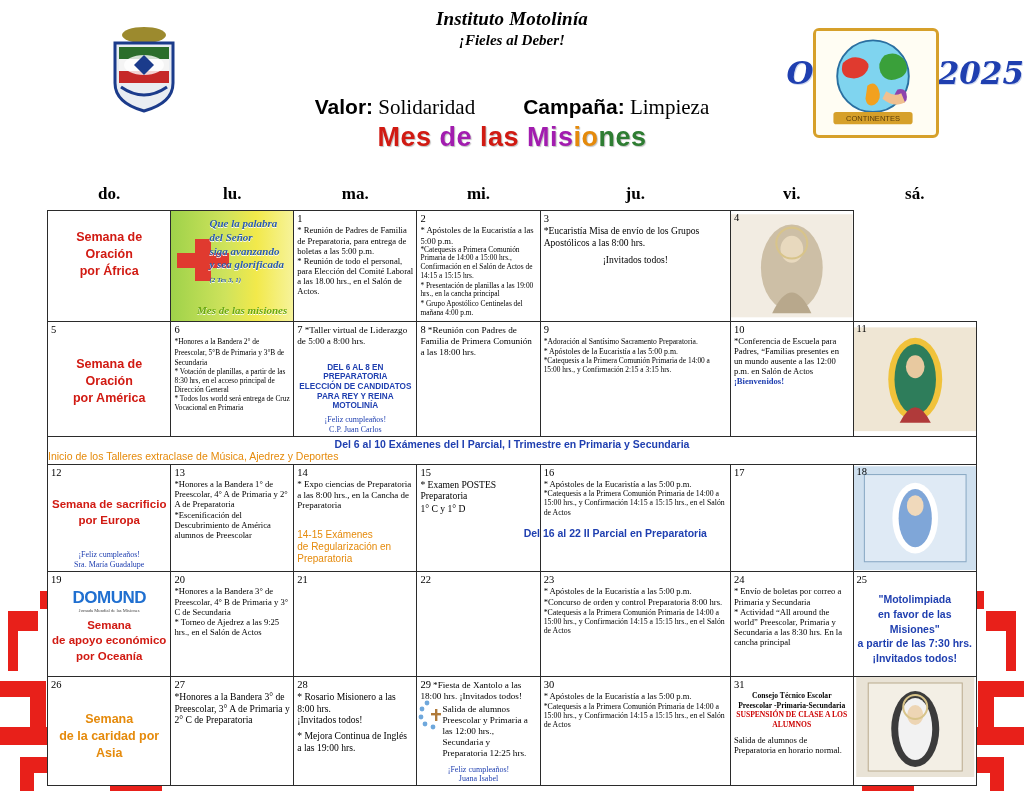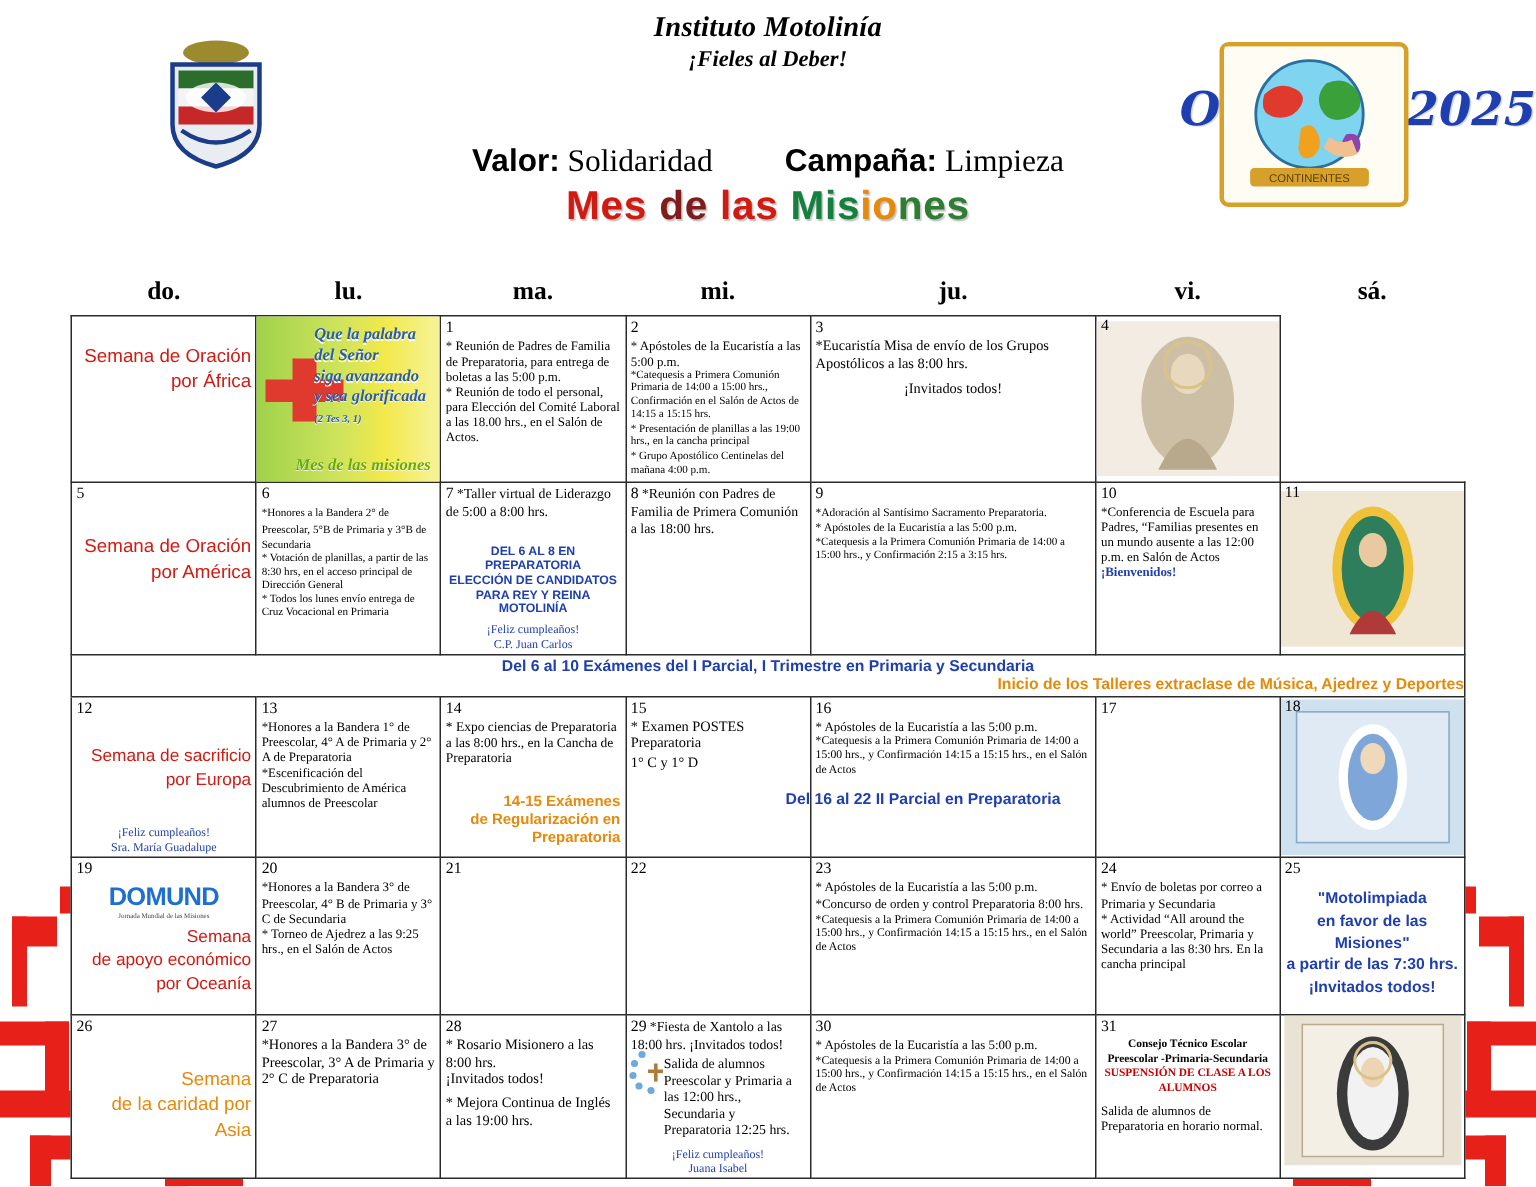--- a/index.html
+++ b/index.html
@@ -53,34 +53,34 @@
   table.cal td{
     border:1px solid #2b2b2b;vertical-align:top;
     width:118px;height:100px;padding:2px 3px;
     font-size:8.6px;line-height:1.18;font-family:"Liberation Serif",serif;
   }
   table.cal tr.hdr th{border:none;}
   .daynum{font-size:10.5px;font-weight:normal;}
   .cellbody{margin-top:0;}
   .cellbody p{margin:0 0 1px 0;}
   .week-label{
-    text-align:right;color:#d11a12;font-weight:normal;
+    text-align:center;color:#d11a12;font-weight:bold;
     font-family:"Liberation Sans",sans-serif;font-size:12.5px;line-height:1.35;
     padding-top:16px;
   }
   .week-label.small{font-size:11.5px;}
   .bday{color:#1f3fb0;font-size:8px;text-align:center;margin-top:4px;}
   .blue-b{color:#1f3fb0;font-weight:bold;}
   .banner-blue{
     color:#1f3fb0;font-weight:bold;font-family:"Liberation Sans",sans-serif;
     font-size:9.5px;text-align:center;
   }
   .banner-orange{
-    color:#e58a0b;font-weight:bold;font-family:"Liberation Sans",sans-serif;
-    font-size:10.5px;text-align:right;
+    color:#e58a0b;font-weight:normal;font-family:"Liberation Sans",sans-serif;
+    font-size:10.5px;text-align:left;
   }
   .center{text-align:center;}
   .motol{
     color:#1f3fb0;font-weight:bold;font-family:"Liberation Sans",sans-serif;
     font-size:10.5px;text-align:center;line-height:1.4;padding-top:6px;
   }
   .consejo{
     text-align:center;font-size:7.6px;font-weight:bold;line-height:1.25;
   }
   .consejo .red{color:#c00;}
@@ -193,23 +193,23 @@
       <span>Solidaridad</span>
     </div>
     <div class="vc">
       <b>Campaña:</b>
       <span>Limpieza</span>
     </div>
   </div>
 
   <div class="misiones">
     <span style="color:#d11a12">Mes</span>
-    <span style="color:#7f1d1d">de</span>
+    <span style="color:#a21caf">de</span>
     <span style="color:#d11a12">las</span>
-    <span style="color:#15803d">Mis</span><span style="color:#e58a0b">io</span><span style="color:#2e7d32">nes</span>
+    <span style="color:#a21caf">Mis</span><span style="color:#e58a0b">io</span><span style="color:#2e7d32">nes</span>
   </div>
 </div>
 
 <table class="cal">
   <tbody>
       <tr class="hdr">
     <th>do.</th>
     <th>lu.</th>
     <th>ma.</th>
     <th>mi.</th>
@@ -276,21 +276,21 @@
     <td>
       <span class="daynum">5</span>
       <div class="week-label" style="white-space:pre-line;padding-top:20px">Semana de Oración
 por América</div>
     </td>
     <td>
       <span class="daynum">6</span>
       <div class="cellbody">
         <p style="font-size:7.4px;display:inline">*Honores a la Bandera 2° de Preescolar, 5°B de Primaria y 3°B de Secundaria</p>
         <p style="font-size:7.4px">* Votación de planillas, a partir de las 8:30 hrs, en el acceso principal de Dirección General</p>
-        <p style="font-size:7.4px">* Todos los lunes envío entrega de Cruz Vocacional en Primaria</p>
+        <p style="font-size:7.4px">* Todos los world será entrega de Cruz Vocacional en Primaria</p>
       </div>
     </td>
     <td>
       <span class="daynum">7</span>
       <span style="font-size:9.2px">*Taller virtual de Liderazgo de 5:00 a 8:00 hrs.</span>
       <div class="banner-blue" style="margin-top:16px;font-size:8.2px">DEL 6 AL 8 EN PREPARATORIA</div>
       <div class="banner-blue" style="font-size:8.2px">ELECCIÓN DE CANDIDATOS PARA REY Y REINA MOTOLINÍA</div>
       <div class="bday" style="white-space:pre-line">¡Feliz cumpleaños!
 C.P. Juan Carlos</div>
     </td>

